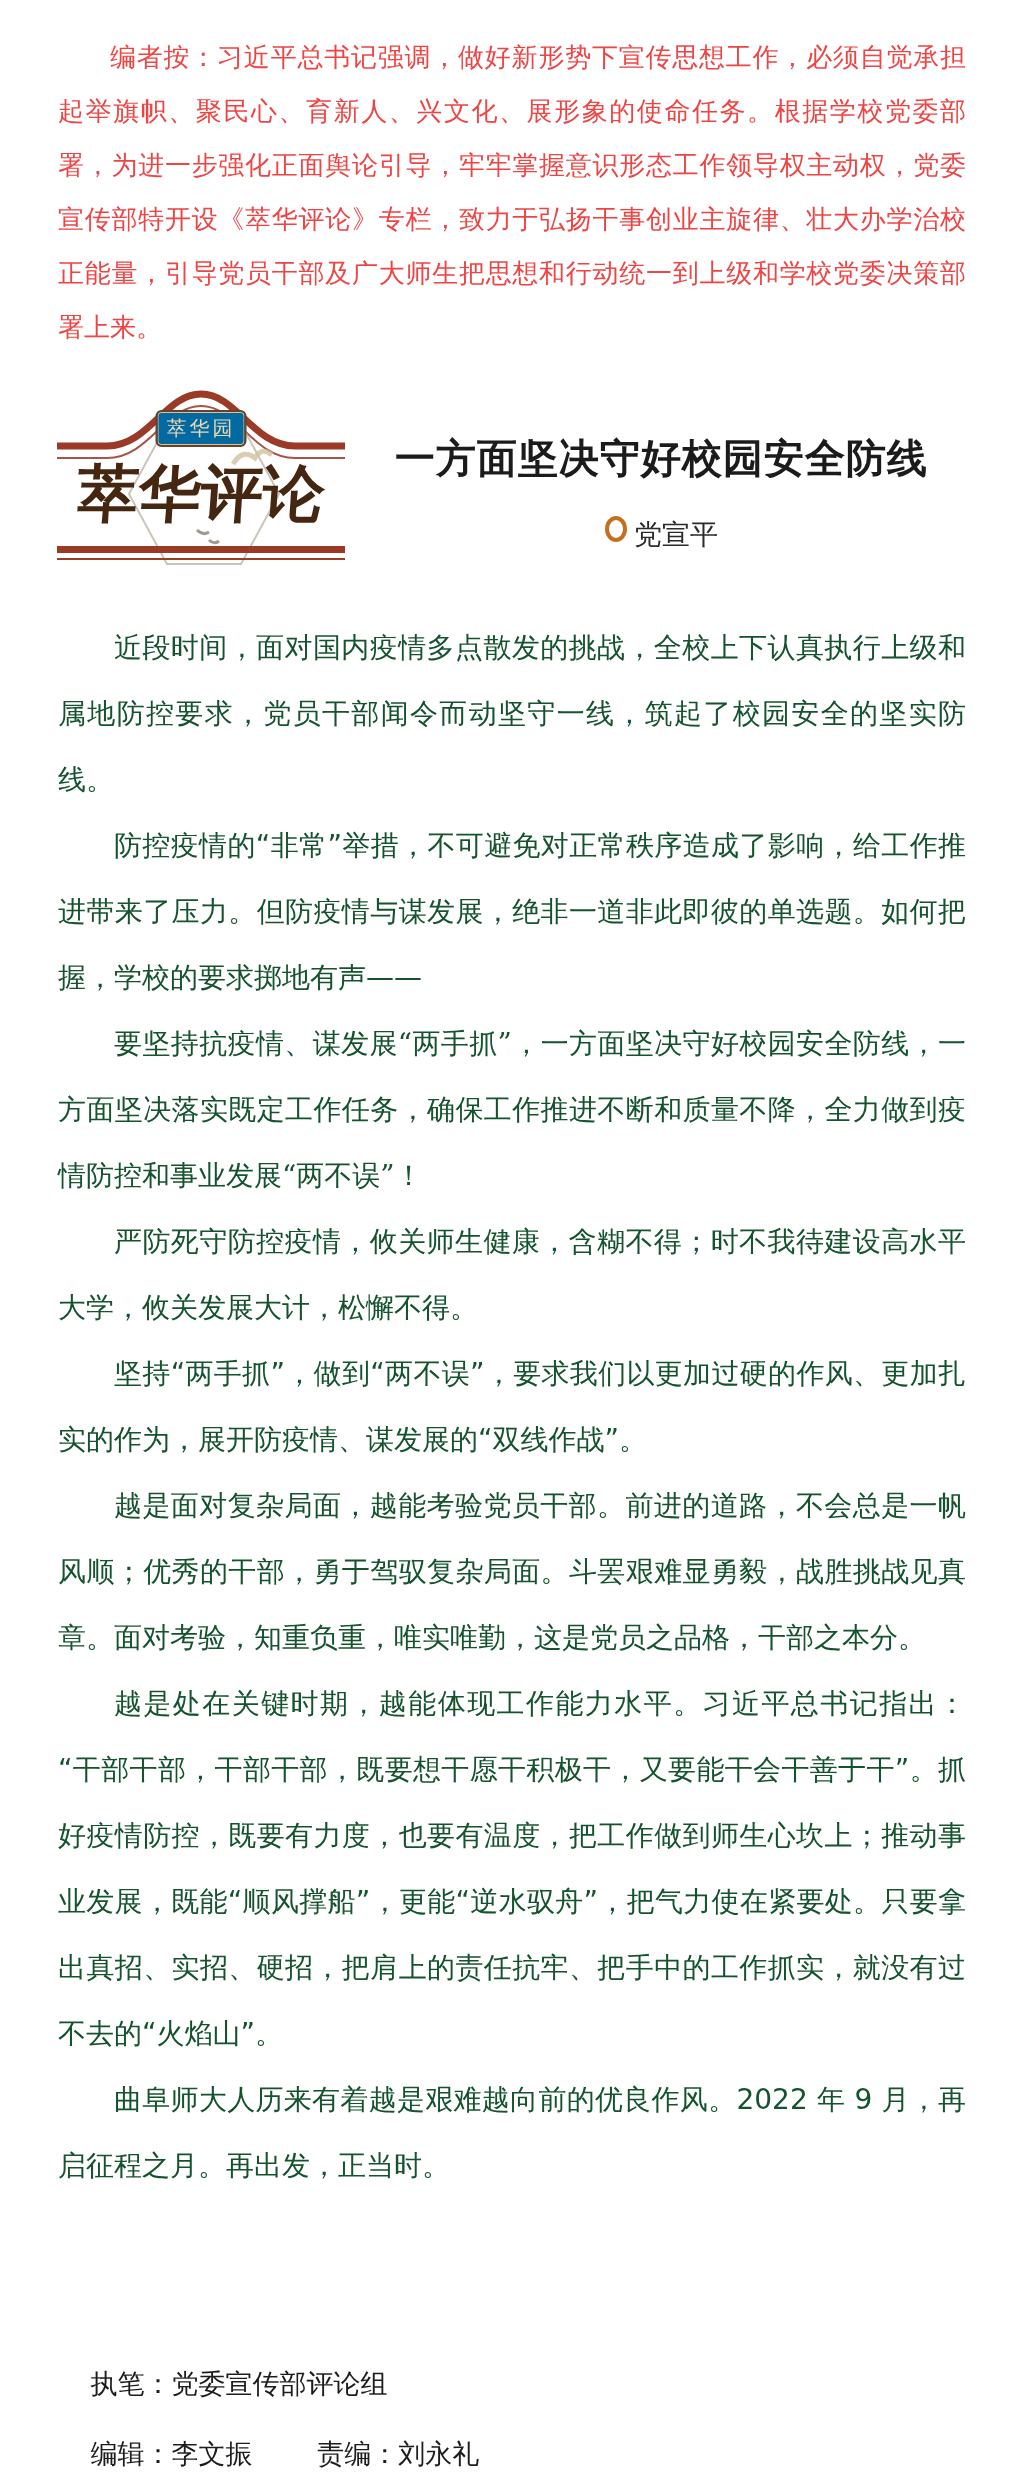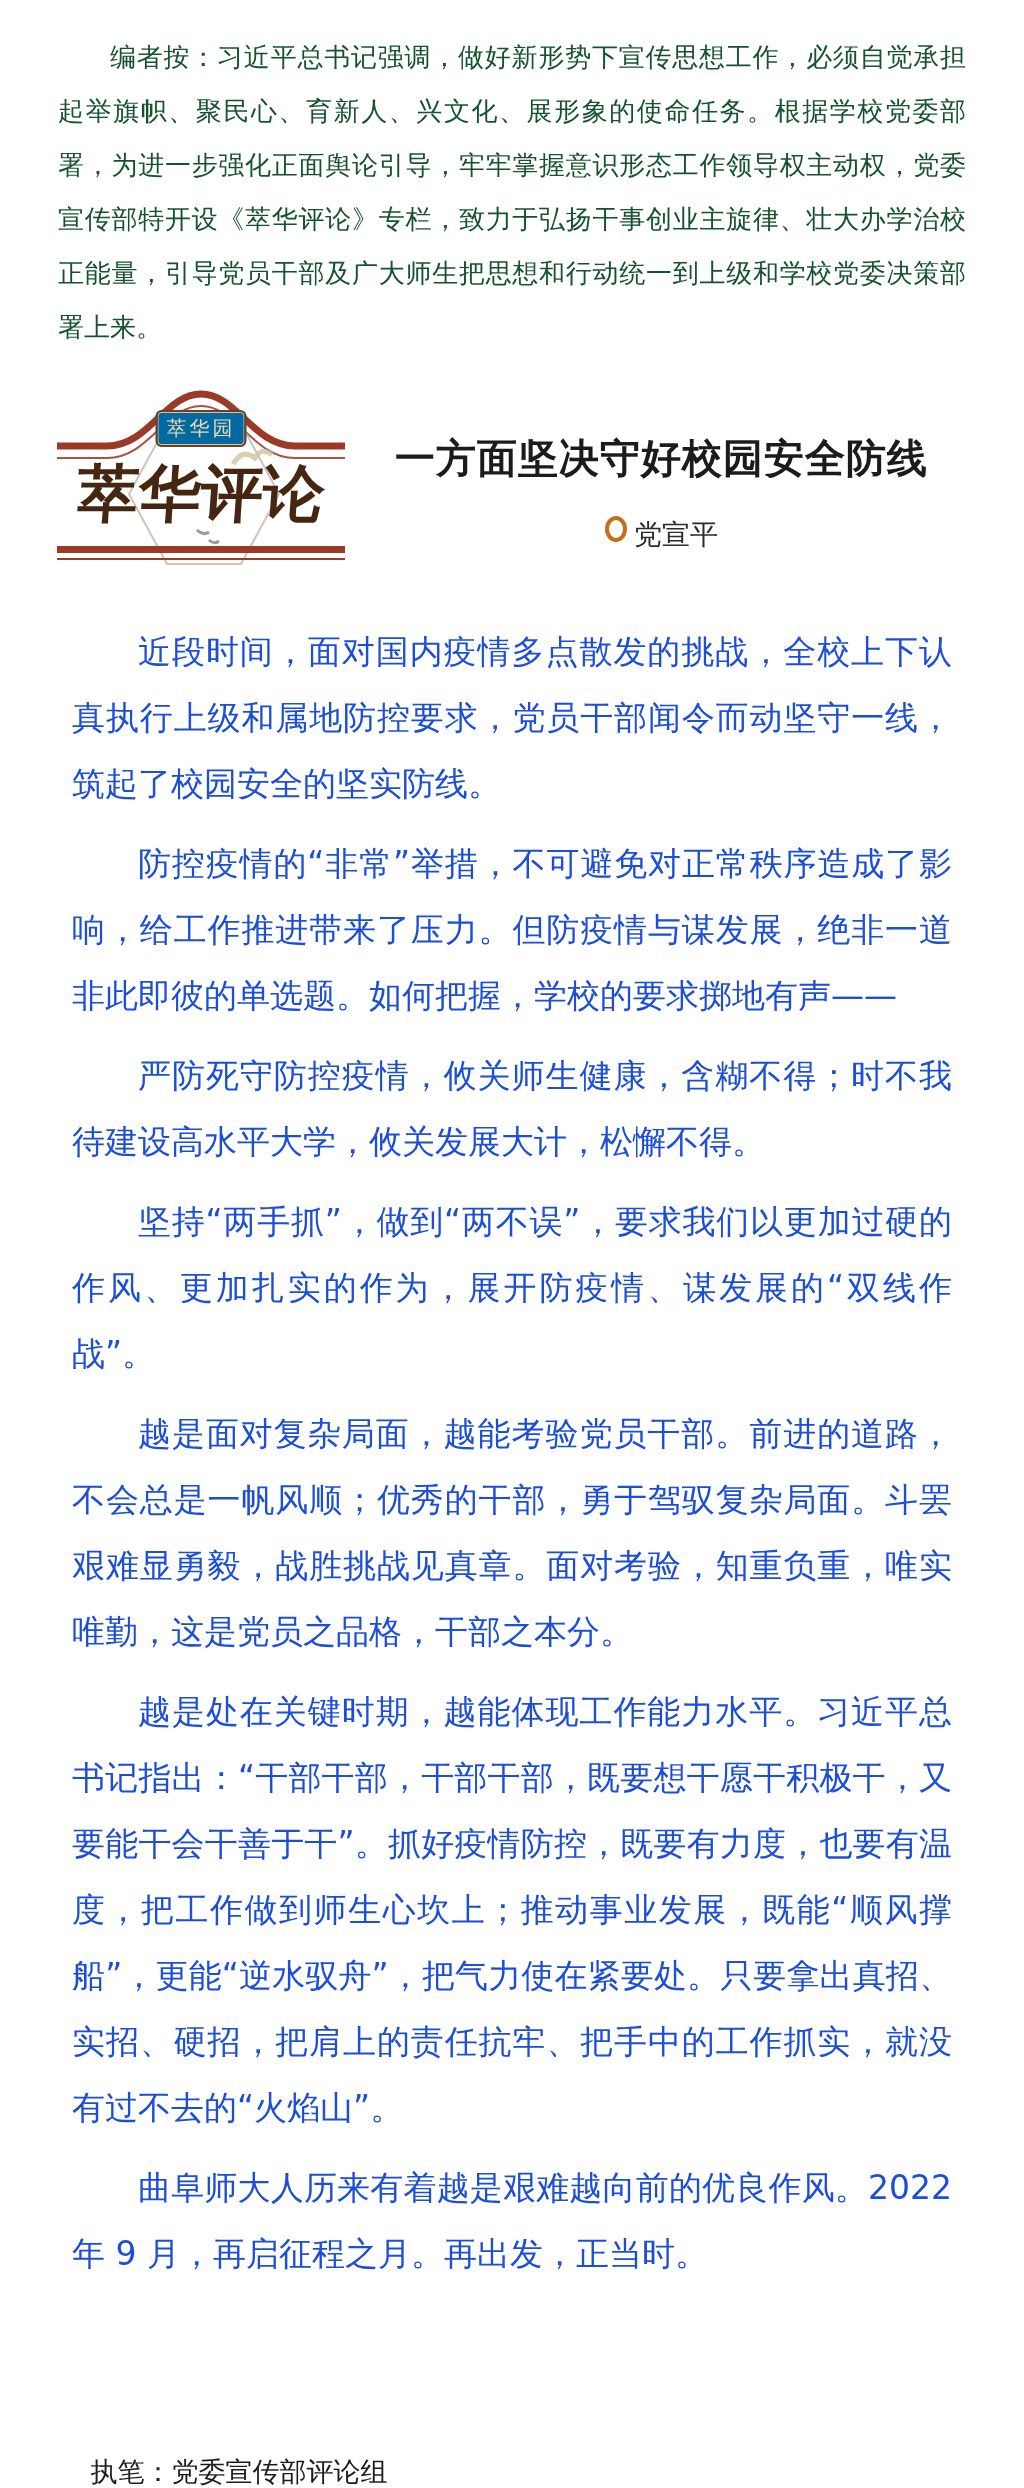--- a/index.html
+++ b/index.html
@@ -9,21 +9,21 @@
     color:#161616;
     -webkit-font-smoothing:antialiased;
   }
 
   
   .editor-note {
     margin:30px 58px 0 58px;
     font-family:"DejaVu Serif","Liberation Serif",serif;
     font-size:26px; line-height:54px;
     text-align:justify; text-indent:2em;
-    color:#14532d;
+    color:#ef4444;
   }
 
   
   .header { display:flex; align-items:center; margin:26px 0 6px 57px; min-height:225px; }
 
   .logo { position:relative; width:288px; height:222px; flex:none; }
   .logo svg { position:absolute; left:0; top:0; }
   .logo-plaque {
     position:absolute; left:50%; top:28px; transform:translateX(-50%);
     background:#0369a1; color:#ecd9b4;
@@ -50,22 +50,22 @@
   }
   .author-row { display:flex; align-items:flex-start; margin-top:30px; font-size:28px; color:#2b2b2b; }
   .author-ring {
     width:14px; height:18px; border:4px solid #c2701f; border-radius:50%;
     margin-right:7px; flex:none; background:#ffffff;
   }
 
   
   .article { margin:10px 58px 0 58px; }
   .article p {
-    margin:14px; font-size:33px; line-height:66px;
-    text-align:justify; text-indent:2em; color:#1d4ed8;
+    margin:0; font-size:28px; line-height:66px;
+    text-align:justify; text-indent:2em; color:#14532d;
   }
   .p-sans { font-family:"DejaVu Sans","Liberation Sans",sans-serif; }
   .p-kai  { font-family:"DejaVu Serif","Liberation Serif",serif; color:#1c1c1c; }
 
   
   .credits { margin:150px 58px 0 58px; padding-bottom:56px;
     font-size:27px; line-height:70px; color:#1c1c1c;
     font-family:"DejaVu Sans","Liberation Sans",sans-serif; }
   .credits .line { text-indent:1.2em; }
   .credits .gap { display:inline-block; width:2.4em; }
@@ -102,20 +102,21 @@
       <span class="author-ring"></span>
       <span>党宣平</span>
     </div>
   </div>
 
 </div>
 
 <div class="article">
   <p class="p-sans">近段时间，面对国内疫情多点散发的挑战，全校上下认真执行上级和属地防控要求，党员干部闻令而动坚守一线，筑起了校园安全的坚实防线。</p>
   <p class="p-sans">防控疫情的“非常”举措，不可避免对正常秩序造成了影响，给工作推进带来了压力。但防疫情与谋发展，绝非一道非此即彼的单选题。如何把握，学校的要求掷地有声——</p>
+  <p class="p-kai">要坚持抗疫情、谋发展“两手抓”，一方面坚决守好校园安全防线，一方面坚决落实既定工作任务，确保工作推进不断和质量不降，全力做到疫情防控和事业发展“两不误”！</p>
   <p class="p-sans">严防死守防控疫情，攸关师生健康，含糊不得；时不我待建设高水平大学，攸关发展大计，松懈不得。</p>
   <p class="p-sans">坚持“两手抓”，做到“两不误”，要求我们以更加过硬的作风、更加扎实的作为，展开防疫情、谋发展的“双线作战”。</p>
   <p class="p-sans">越是面对复杂局面，越能考验党员干部。前进的道路，不会总是一帆风顺；优秀的干部，勇于驾驭复杂局面。斗罢艰难显勇毅，战胜挑战见真章。面对考验，知重负重，唯实唯勤，这是党员之品格，干部之本分。</p>
   <p class="p-sans">越是处在关键时期，越能体现工作能力水平。习近平总书记指出：“干部干部，干部干部，既要想干愿干积极干，又要能干会干善于干”。抓好疫情防控，既要有力度，也要有温度，把工作做到师生心坎上；推动事业发展，既能“顺风撑船”，更能“逆水驭舟”，把气力使在紧要处。只要拿出真招、实招、硬招，把肩上的责任抗牢、把手中的工作抓实，就没有过不去的“火焰山”。</p>
   <p class="p-sans">曲阜师大人历来有着越是艰难越向前的优良作风。2022 年 9 月，再启征程之月。再出发，正当时。</p>
 </div>
 
 <div class="credits">
   <div class="line">执笔：党委宣传部评论组</div>
   <div class="line">

